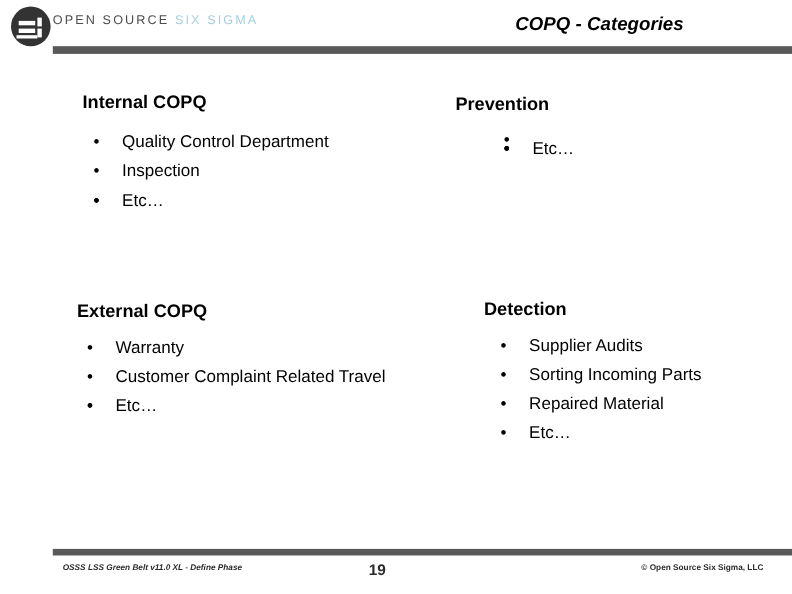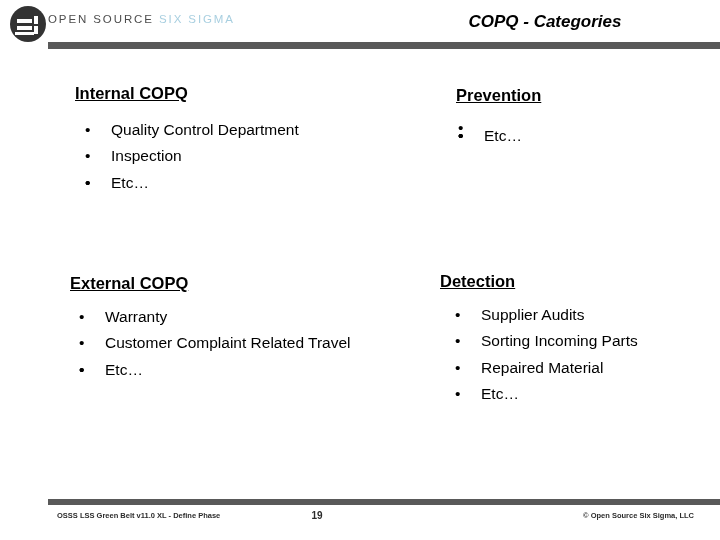--- a/index.html
+++ b/index.html
@@ -70,21 +70,20 @@
     font-weight: bold;
     color: #000000;
     white-space: nowrap;
   }
 
   
   .section-heading {
     position: absolute;
     font-size: 16.5px;
     font-weight: bold;
-    text-decoration: underline;
     color: #000000;
     white-space: nowrap;
   }
   .bullet-list {
     position: absolute;
     list-style: none;
     margin: 0;
     padding: 0;
   }
   .bullet-list li {
@@ -104,47 +103,48 @@
   }
 
   
   #heading-internal { left: 75px; top: 84px; }
   #list-internal    { left: 82px; top: 121px; width: 300px; }
 
   #heading-external { left: 70px; top: 274px; }
   #list-external    { left: 76px; top: 308px; width: 330px; }
 
   
-  #heading-prevention { left: 456px; top: 86px; }
+  #heading-prevention { left: 414px; top: 86px; }
   #list-prevention    { left: 455px; top: 119px; width: 260px; }
 
   #heading-detection { left: 440px; top: 272px; }
   #list-detection    { left: 452px; top: 306px; width: 265px; }
 
   
   #footer-rule {
     position: absolute;
     left: 48px; top: 499px;
     width: 672px; height: 6px;
     background: #595959;
   }
   #footer-left {
     position: absolute;
     left: 57px; top: 511px;
     font-size: 7.5px;
     font-weight: bold;
     color: #2b2b2b;
     white-space: nowrap;
+    font-style: italic;
   }
   #footer-page {
     position: absolute;
-    left: 292px; top: 510px;
+    left: 318px; top: 510px;
     width: 50px;
     text-align: center;
-    font-size: 10px;
+    font-size: 14px;
     font-weight: bold;
     color: #2b2b2b;
   }
   #footer-right {
     position: absolute;
     right: 26px; top: 511px;
     font-size: 7.5px;
     font-weight: bold;
     color: #2b2b2b;
     white-space: nowrap;

